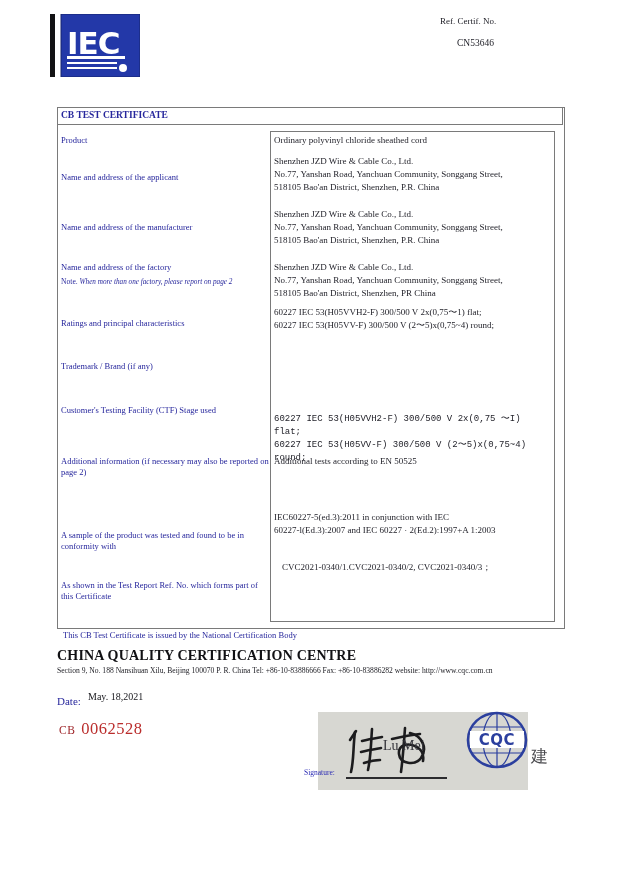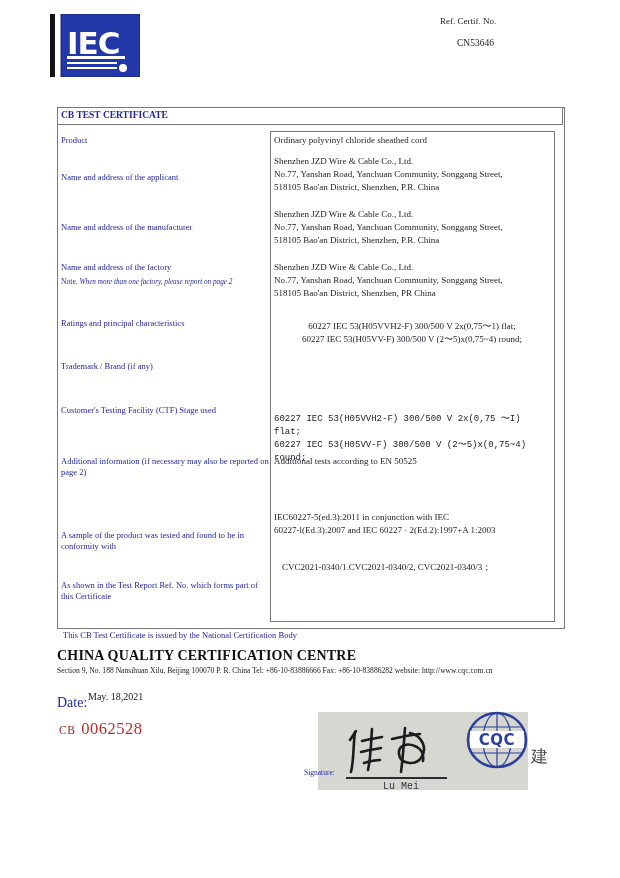--- a/index.html
+++ b/index.html
@@ -25,35 +25,35 @@
   .lbl { position:absolute; left:61px; width:208px; color:#26269c; font-size:8.5px; line-height:11px; }
   .val { position:absolute; left:274px; width:276px; font-size:9px; line-height:13px;
          color:#24242c; white-space:pre-line; }
   .note-line { position:absolute; left:61px; width:210px; color:#26269c; font-size:7.6px; }
   .note-italic { font-style:italic; font-size:7.2px; }
 
   .issued-line { left:63px; top:630px; font-size:8.5px; color:#26269c; }
   .ncb-name { left:57px; top:648px; font-size:14px; font-weight:bold; color:#111114; letter-spacing:0.2px; }
   .ncb-address { left:57px; top:666px; font-size:7.6px; color:#222228; }
 
-  .date-label { left:57px; top:695px; font-size:14px; color:#26269c; }
+  .date-label { left:57px; top:695px; font-size:11px; color:#26269c; }
   .date-value { left:88px; top:691px; font-size:10px; color:#17171c; }
 
   .cb-line { left:59px; top:719px; display:flex; align-items:baseline; }
   .cb-prefix { font-size:11.5px; color:#9e2428; letter-spacing:0.5px; }
   .cb-number { font-size:16.5px; color:#ba2d2c; margin-left:6px; letter-spacing:0.5px; }
 
   
   .stamp-panel { left:318px; top:712px; width:210px; height:78px; background:#d7d7d2; }
   .cqc-logo { left:466px; top:710px; }
   .stamp-char { left:531px; top:745px; font-size:17px; color:#4b4b4f; }
   .sig-label { left:304px; top:768px; font-size:7.5px; color:#2a2ab4; }
   .sig-hand { left:342px; top:724px; }
   .sig-line { left:346px; top:777px; width:101px; height:0; border-top:2px solid #2b2b2e; }
-  .sig-name { left:383px; top:781px; font-size:10px; color:#33333a;font-family:Liberation Mono, monospace; }
+  .sig-name { left:383px; top:738px; font-size:14px; color:#33333a; }
 </style>
 </head>
 <body>
 
 <div class="page">
 
   <svg class="abs" style="left:50px; top:14px;" width="90" height="63" viewBox="0 0 90 63">
     <rect x="0" y="0" width="5" height="63" fill="#121214"></rect>
     <rect x="11" y="0" width="79" height="63" fill="#2338a8" stroke="#16246e" stroke-width="1"></rect>
     <text x="17" y="40" font-family="DejaVu Sans, sans-serif" font-weight="bold" font-size="31" fill="#ffffff" letter-spacing="-1">IEC</text>
@@ -89,21 +89,21 @@
   <div class="val" style="top:134px;">Ordinary polyvinyl chloride sheathed cord</div>
   <div class="val" style="top:155px;">Shenzhen JZD Wire &amp; Cable Co., Ltd.
 No.77, Yanshan Road, Yanchuan Community, Songgang Street,
 518105 Bao'an District, Shenzhen, P.R. China</div>
   <div class="val" style="top:208px;">Shenzhen JZD Wire &amp; Cable Co., Ltd.
 No.77, Yanshan Road, Yanchuan Community, Songgang Street,
 518105 Bao'an District, Shenzhen, P.R. China</div>
   <div class="val" style="top:261px;">Shenzhen JZD Wire &amp; Cable Co., Ltd.
 No.77, Yanshan Road, Yanchuan Community, Songgang Street,
 518105 Bao'an District, Shenzhen, PR China</div>
-  <div class="val" style="top:320px;text-align:center;">60227 IEC 53(H05VVH2-F) 300/500 V 2x(0,75〜1) flat;
+  <div class="val" style="top:306px;">60227 IEC 53(H05VVH2-F) 300/500 V 2x(0,75〜1) flat;
 60227 IEC 53(H05VV-F) 300/500 V (2〜5)x(0,75~4) round;</div>
   <div class="val" style="top:413px;font-family:Liberation Mono, monospace;">60227 IEC 53(H05VVH2-F) 300/500 V 2x(0,75 〜I) flat;
 60227 IEC 53(H05VV-F) 300/500 V (2〜5)x(0,75~4) round;</div>
   <div class="val" style="top:455px;">Additional tests according to EN 50525</div>
   <div class="val" style="top:511px;">IEC60227-5(ed.3):2011 in conjunction with IEC
 60227-l(Ed.3):2007 and IEC 60227 · 2(Ed.2):1997+A 1:2003</div>
   <div class="val" style="top:561px; padding-left:8px;">CVC2021-0340/1.CVC2021-0340/2, CVC2021-0340/3；</div>
 
   <div class="abs issued-line">This CB Test Certificate is issued by the National Certification Body</div>
 

